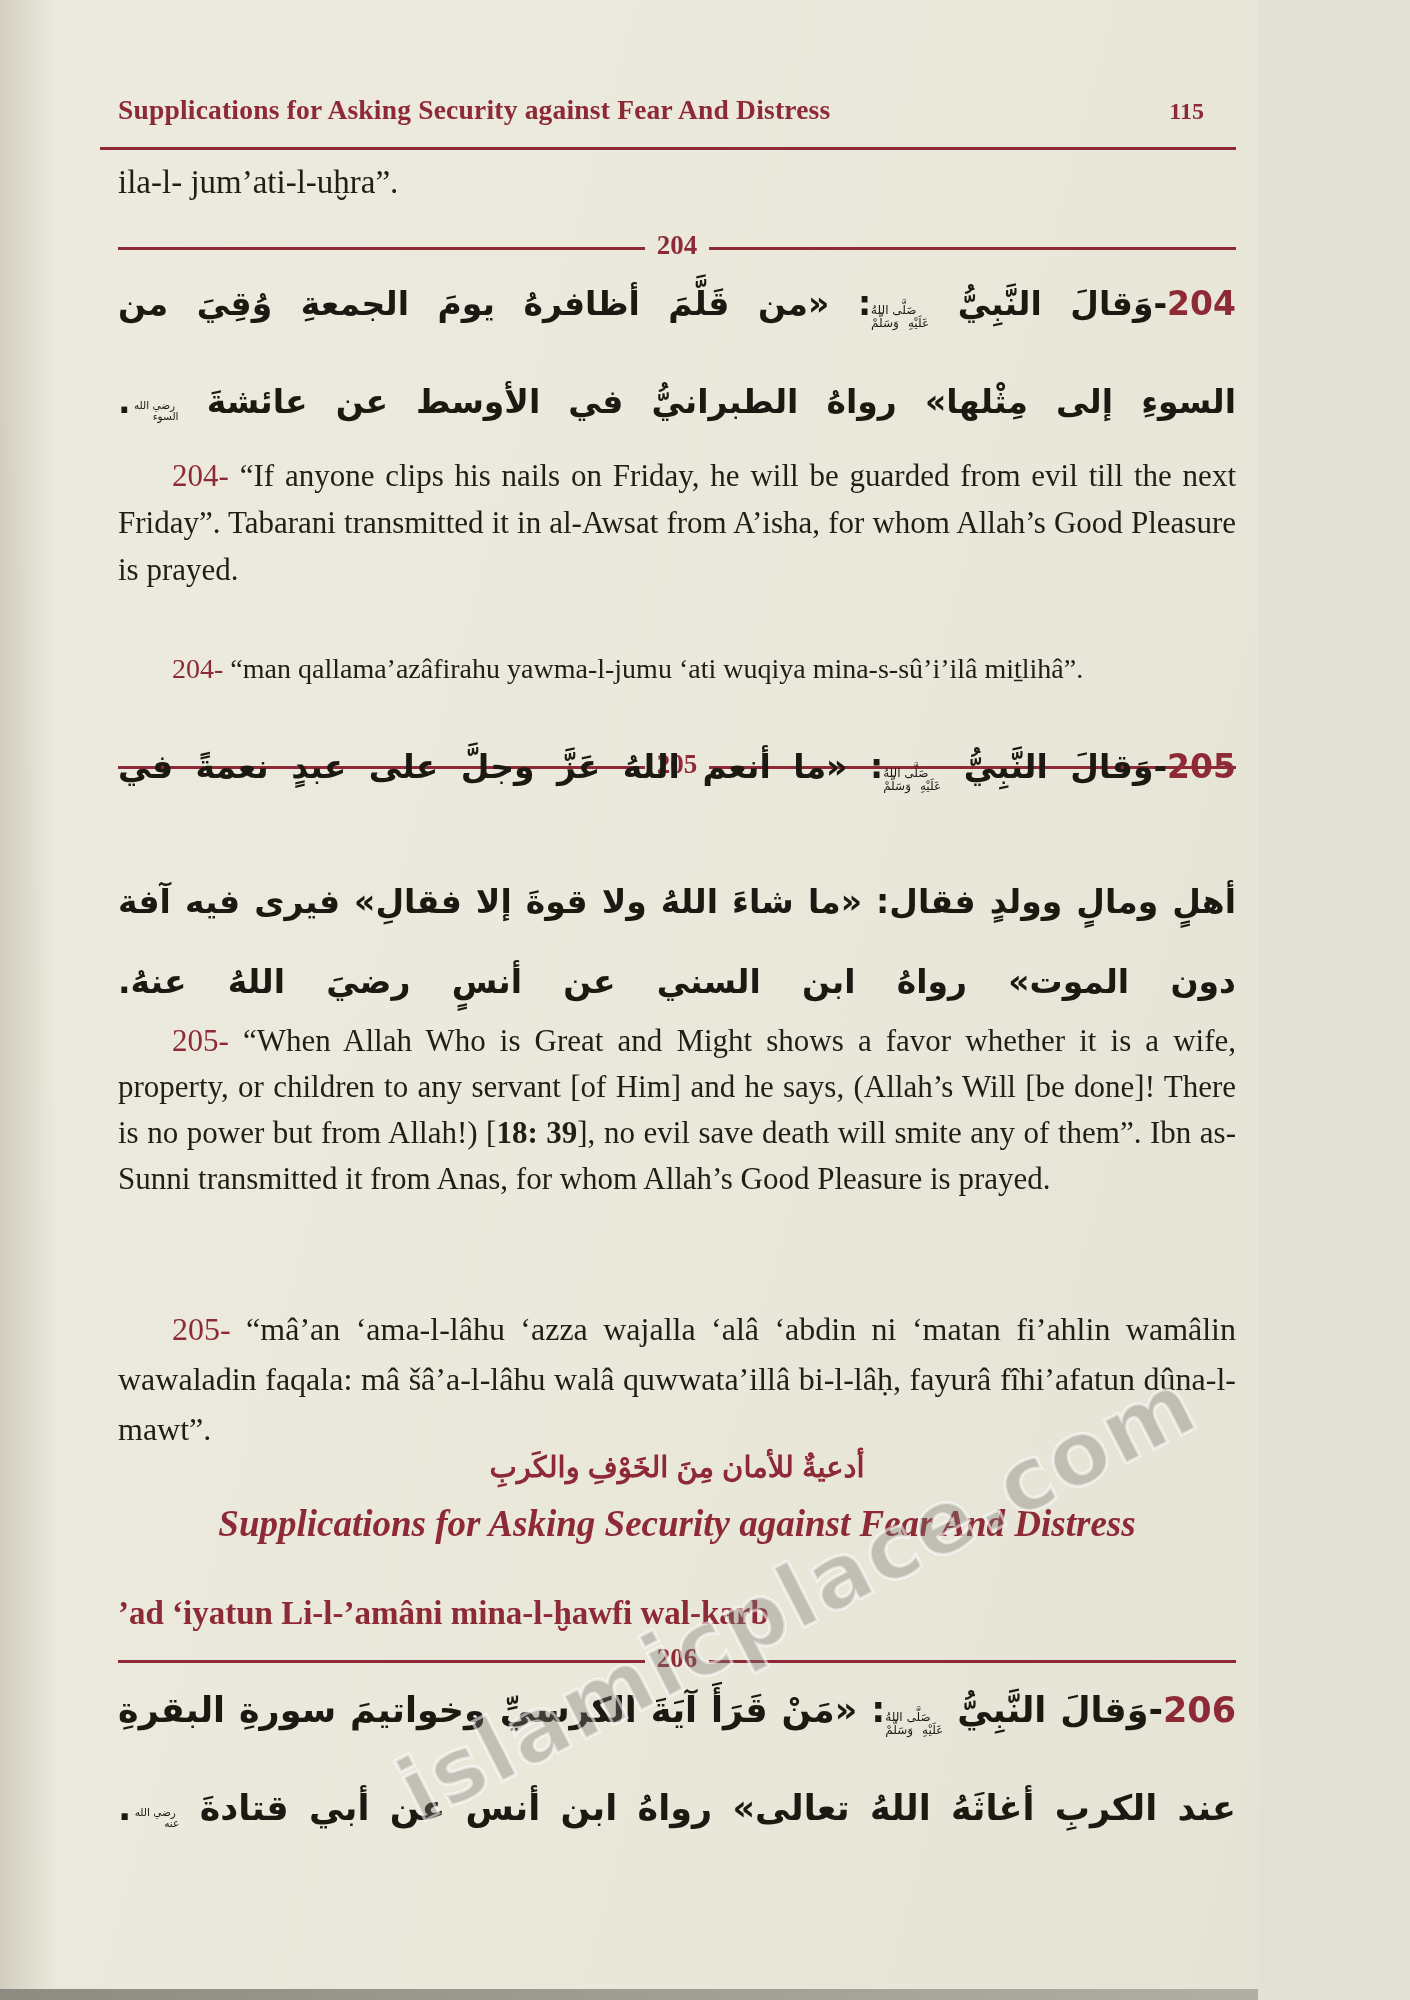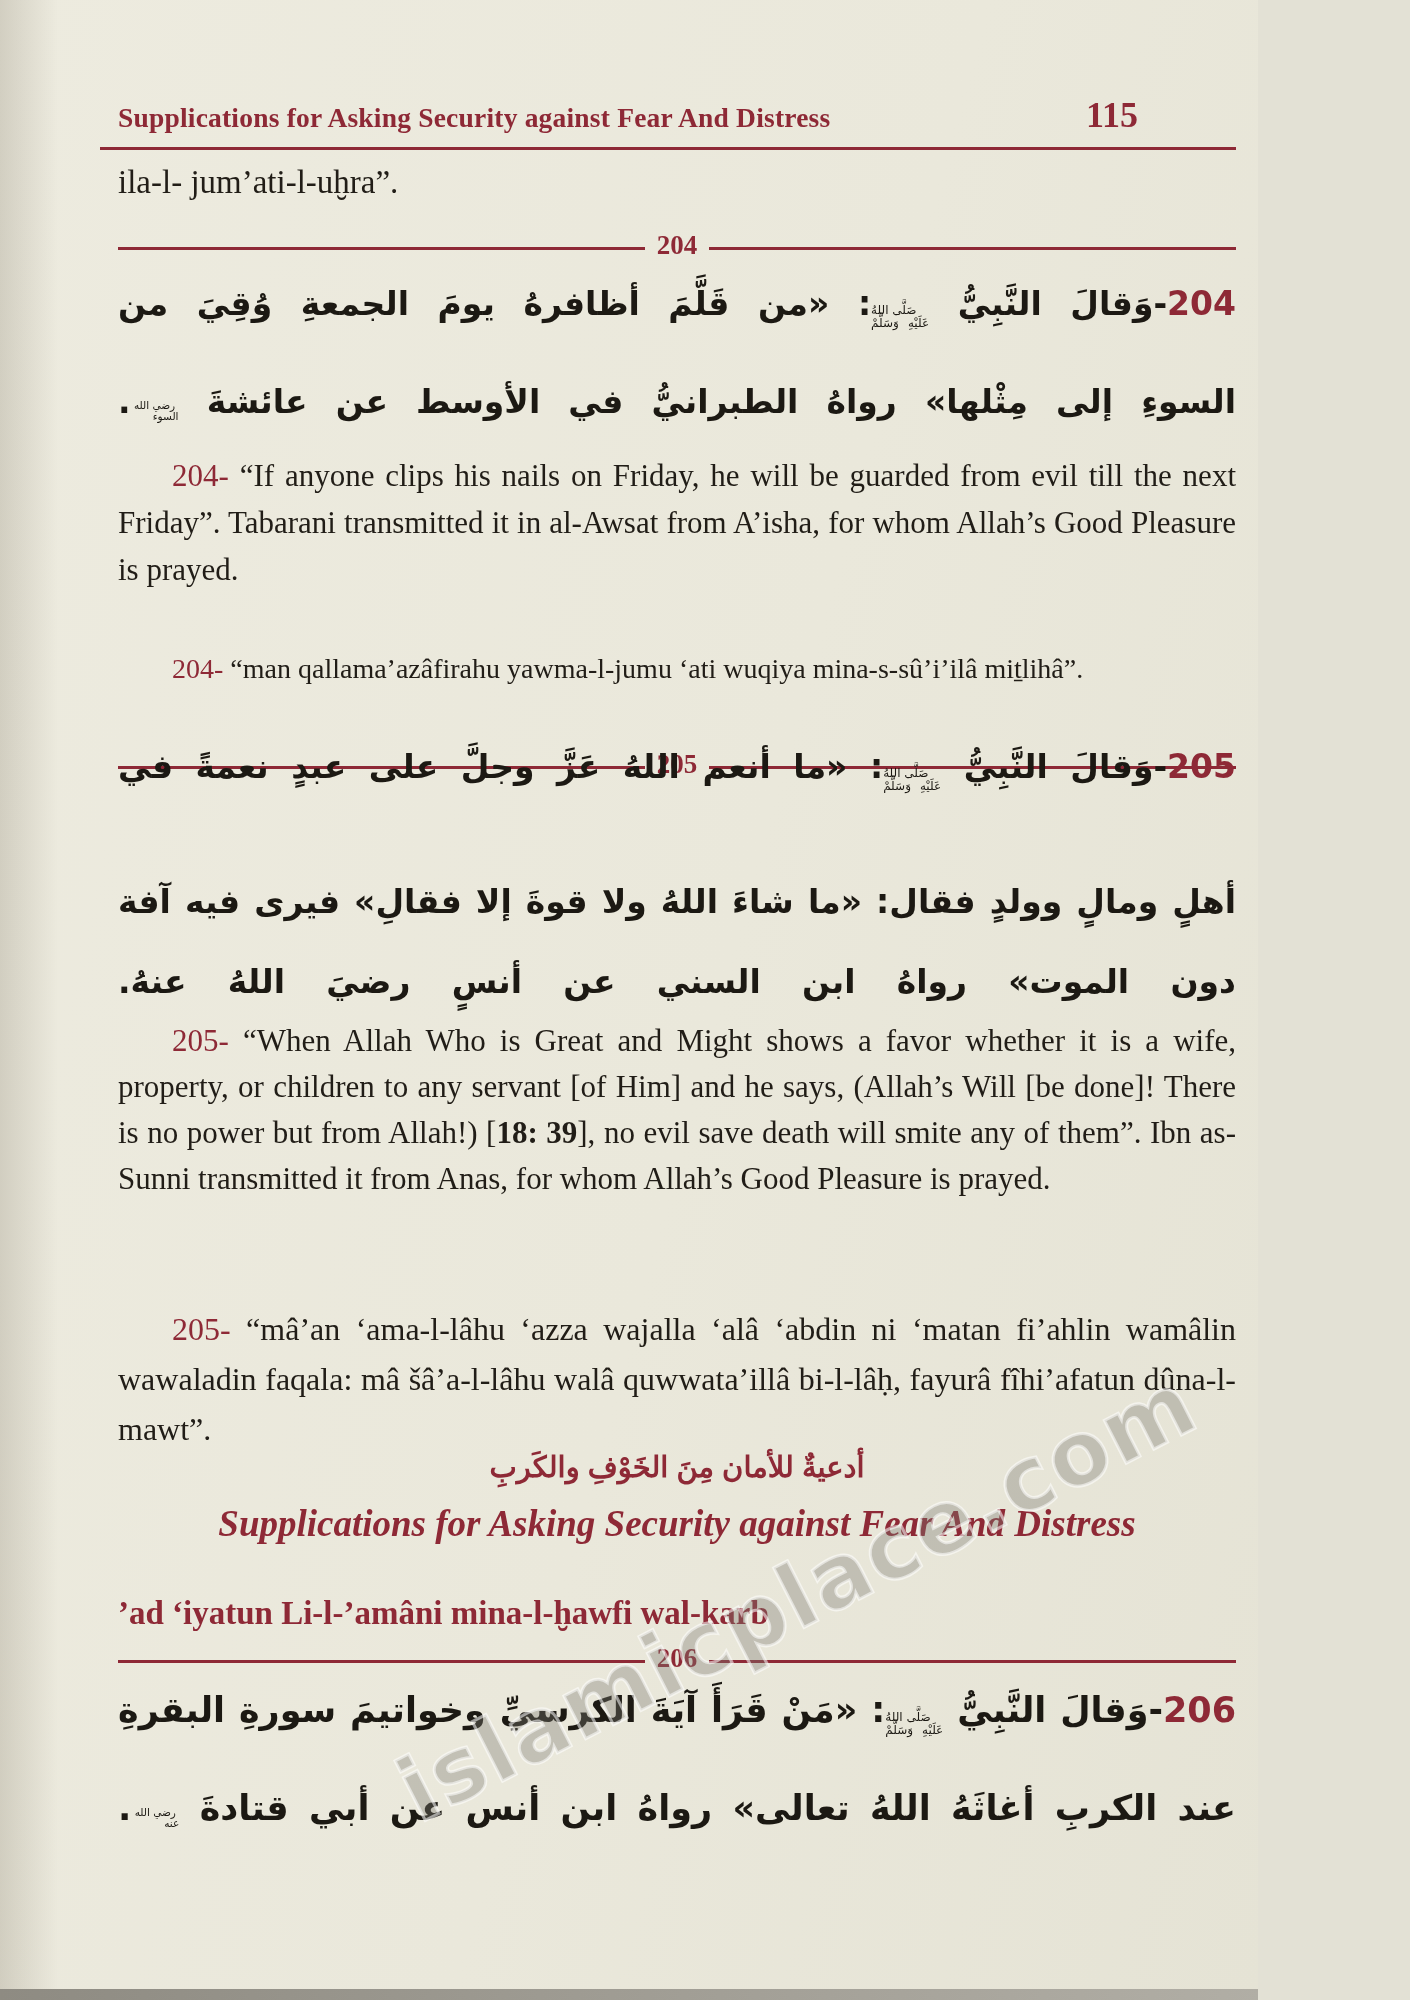--- a/index.html
+++ b/index.html
@@ -27,21 +27,21 @@
   .gutter{position:absolute;left:0;top:0;width:58px;height:100%;
     background:linear-gradient(90deg,rgba(115,106,88,.22),rgba(115,106,88,0))}
   .bottom-strip{position:absolute;left:0;bottom:0;width:1404px;height:11px;
     background:linear-gradient(90deg,#8e8b82,#b5b2a9)}
 
   .content{position:absolute;left:118px;top:0;width:1118px;height:100%}
   .content > div{position:absolute;left:0;right:0}
 
   .hdr{top:94px;display:flex;justify-content:space-between;align-items:baseline}
   .hdr-title{font-weight:bold;font-size:27.5px;color:#8e2936;letter-spacing:.2px}
-  .hdr-num{font-weight:bold;font-size:36px;color:#8e2936;margin-right:98px}
+  .hdr-num{font-weight:bold;font-size:24px;color:#8e2936;margin-right:32px}
   .rule{top:147px;left:-18px !important;height:2.5px;background:#8e2936}
 
   .carry{top:164px;font-size:33px}
 
   .divider{display:flex;align-items:center;gap:12px;color:#8e2936}
   .dline{flex:1;height:2.5px;background:#8e2936}
   .dnum{font-weight:bold;font-size:27px;transform:translateY(-3px)}
   .d204{top:233px}.d205{top:752px}.d206{top:1646px}
 
   .ar{direction:rtl;font-family:"DejaVu Sans",sans-serif;font-weight:bold;

